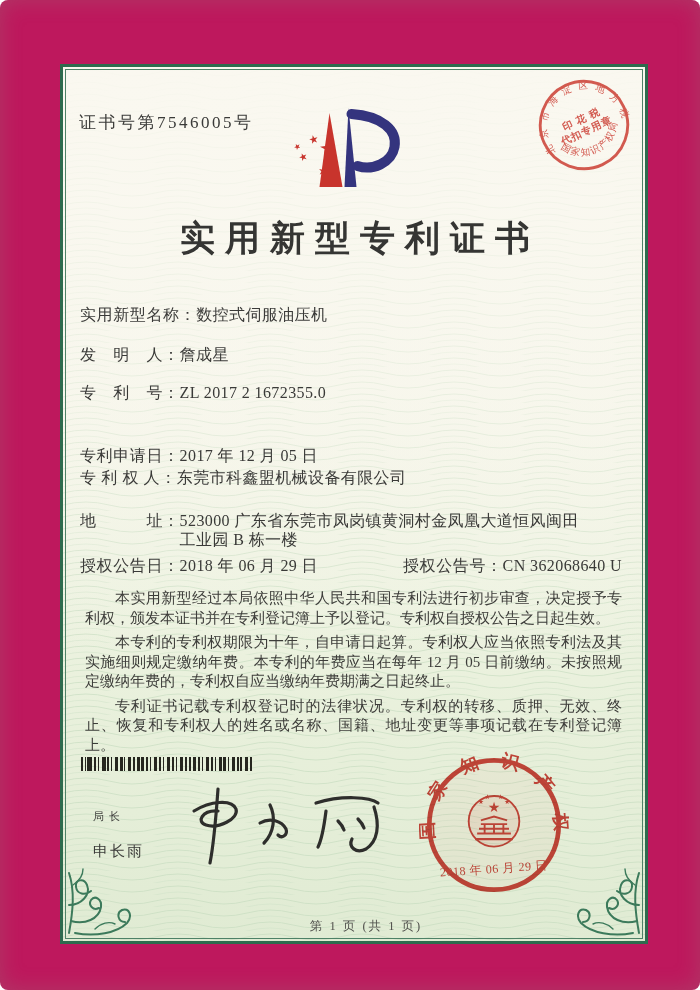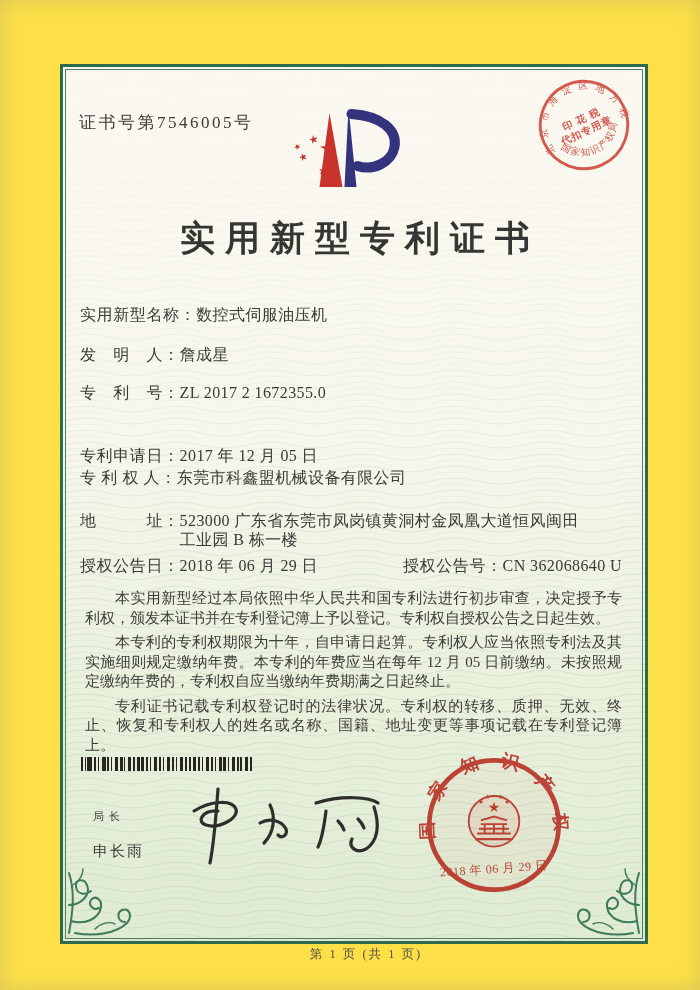--- a/index.html
+++ b/index.html
@@ -1,21 +1,22 @@
 <!DOCTYPE html>
 <html><head>
 <meta charset="utf-8">
 <style>
   html,body{margin:0;padding:0;background:#ffffff;}
   .page{
     position:relative;width:700px;height:990px;overflow:hidden;
-    background:#fde047;
+    background:#be185d;
     box-shadow:inset 0 0 22px rgba(140,140,125,.30);
     font-family:"Liberation Serif","DejaVu Serif",serif;
     color:#3a3a38;
+    border-radius:8px;
   }
   .frame{
     position:absolute;left:60px;top:64px;width:582px;height:874px;
     border:3px solid #2e6b4e;
     background:linear-gradient(180deg,#faf8ef 0%,#f4f5e8 42%,#eaf1dd 70%,#e0ebd3 100%);
   }
   .frame-inner{position:absolute;inset:2px;border:1px solid #4d8166;pointer-events:none;z-index:4;}
   .waves{position:absolute;inset:0;width:100%;height:100%;z-index:0;}
   .fade{position:absolute;inset:0;z-index:1;
     background:linear-gradient(180deg,rgba(250,248,240,.95) 0%,rgba(250,248,240,.55) 34%,rgba(250,248,240,0) 68%);}
@@ -34,21 +35,21 @@
   .barcode{left:18px;top:690px;width:172px;height:14px;
     background:
       repeating-linear-gradient(90deg,#26261f 0 2px,rgba(0,0,0,0) 2px 4px,#26261f 4px 5px,rgba(0,0,0,0) 5px 8px,#26261f 8px 11px,rgba(0,0,0,0) 11px 13px),
       repeating-linear-gradient(90deg,rgba(0,0,0,0) 0 6px,#26261f 6px 8px,rgba(0,0,0,0) 8px 17px);
   }
   .director-title{left:30px;top:742px;font-size:11px;letter-spacing:5px;}
   .director-name{left:30px;top:775px;font-size:15px;letter-spacing:2px;}
   .signature{left:103px;top:710px;}
   .seal{left:356px;top:683px;opacity:.93;mix-blend-mode:multiply;}
   .tax-stamp{left:473px;top:10px;opacity:.88;mix-blend-mode:multiply;}
-  .footer{left:0;right:0;top:879px;text-align:center;font-size:12.5px;letter-spacing:2px;color:#50504c;padding-left:24px;}
+  .footer{left:0;right:0;top:851px;text-align:center;font-size:12.5px;letter-spacing:2px;color:#50504c;padding-left:24px;}
   .flourish-l{left:2px;bottom:4px;}
   .flourish-r{right:2px;bottom:4px;transform:scaleX(-1);}
 </style>
 </head>
 <body>
 
 <div class="page">
   <div class="frame">
 
     <svg class="waves" xmlns="http://www.w3.org/2000/svg">

